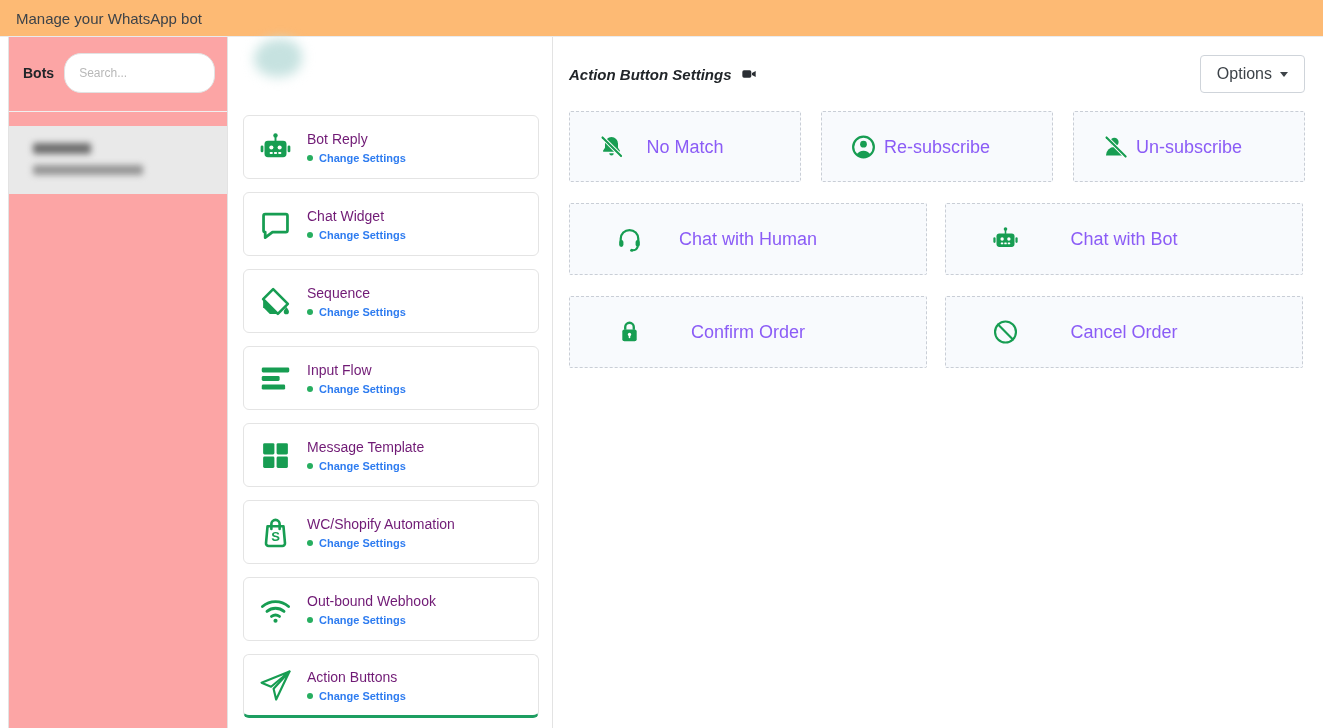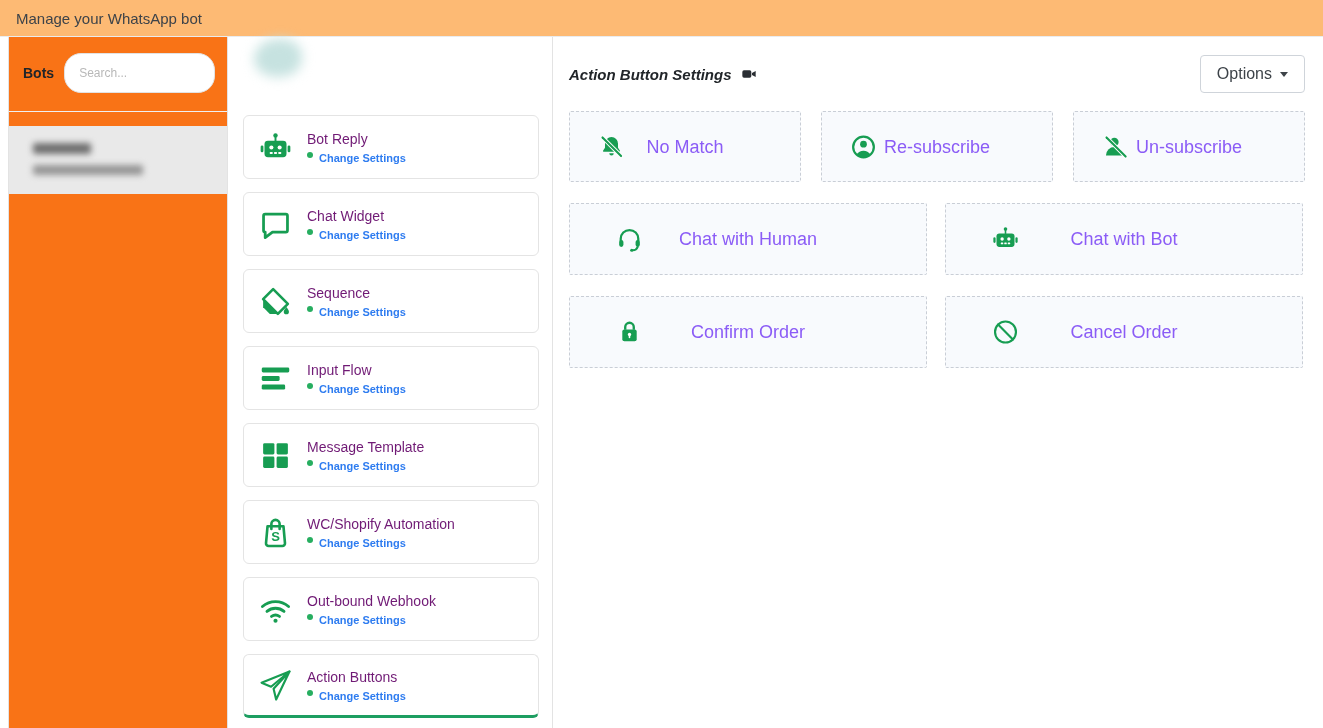--- a/index.html
+++ b/index.html
@@ -7,21 +7,21 @@
     font-family:"Liberation Sans", sans-serif; color:#212529; }
 
   
   .topbar { height:37px; background:#fdba74; border-bottom:1px solid #e9ecef;
     display:flex; align-items:center; padding:0 16px; font-size:15px; color:#3d4349; }
 
   .layout { display:flex; height:691px; }
 
   
   .sidebar { width:220px; margin-left:8px; border-left:1px solid #e3e3e3;
-    border-right:1px solid #e3e3e3; background:#f97316; flex-shrink:0; }
+    border-right:1px solid #e3e3e3; background:#fca5a5; flex-shrink:0; }
   .sidebar-head { display:flex; align-items:center; gap:10px; padding:16px 12px 18px 14px;
     border-bottom:1px solid #f0f0f0; }
   .sidebar-title { font-size:14px; font-weight:700; color:#212529; }
   .search-input { flex:1; min-width:0; height:40px; border:1px solid #e2e2e2;
     border-radius:17px; padding:0 14px; font-size:12px; outline:none; color:#555;
     font-family:inherit; background:#fff; }
   .search-input::placeholder { color:#b8b8b8; }
   .bot-item { margin-top:14px; height:68px; background:#e9e9e9; padding:17px 0 0 24px;
     cursor:pointer; }
   .red1 { width:58px; height:11px; background:#6f6f6f; border-radius:2px;
@@ -34,21 +34,21 @@
   .blur-blob { position:absolute; top:2px; left:26px; width:48px; height:38px;
     background:#c6e2e0; border-radius:55% 45% 50% 50%; filter:blur(6px); }
   .card { width:296px; height:64px; border:1px solid #e4e4e4; border-radius:6px;
     margin-bottom:13px; display:flex; align-items:center; padding:0 12px;
     background:#fff; cursor:pointer; }
   .card.active { border-bottom:3px solid #1d9e61; }
   .card-icon { width:38px; height:38px; display:flex; align-items:center;
     justify-content:center; margin-right:13px; flex-shrink:0; }
   .card-icon svg { width:33px; height:33px; display:block; }
   .card-title { font-size:14px; color:#701a75; margin-bottom:5px; }
-  .card-action { display:flex; font-size:11px; font-weight:700;
+  .card-action { display:flex; align-items:center; font-size:11px; font-weight:700;
     color:#2e7cf0; cursor:pointer; }
   .dot { width:6px; height:6px; border-radius:50%; background:#27ae60; margin-right:6px; }
 
   
   .panel { flex:1; padding:18px 20px 0 16px; }
   .panel-head { display:flex; align-items:center; margin-bottom:18px; }
   .panel-title { font-size:15px; font-weight:700; color:#212529;font-style:italic; }
   .video-icon { margin-left:10px; display:flex; }
   .video-icon svg { width:16px; height:16px; }
   .options-btn { margin-left:auto; display:flex; align-items:center; gap:8px;

